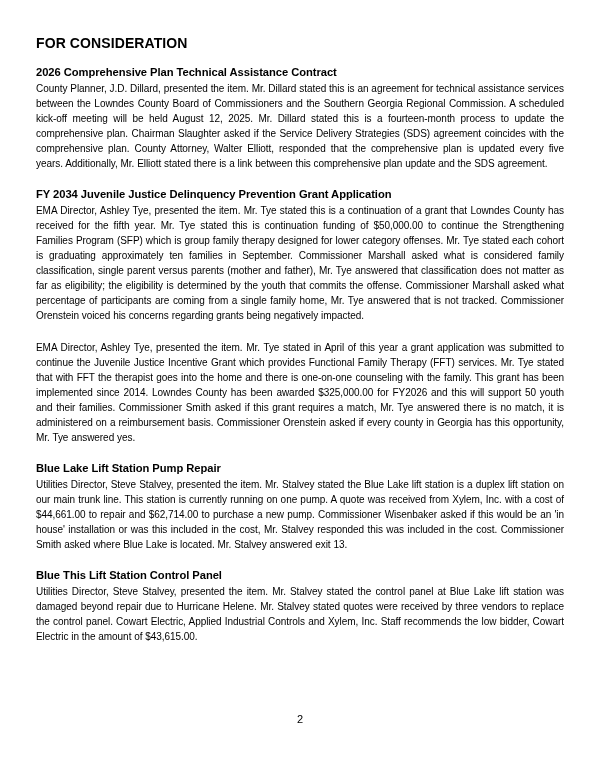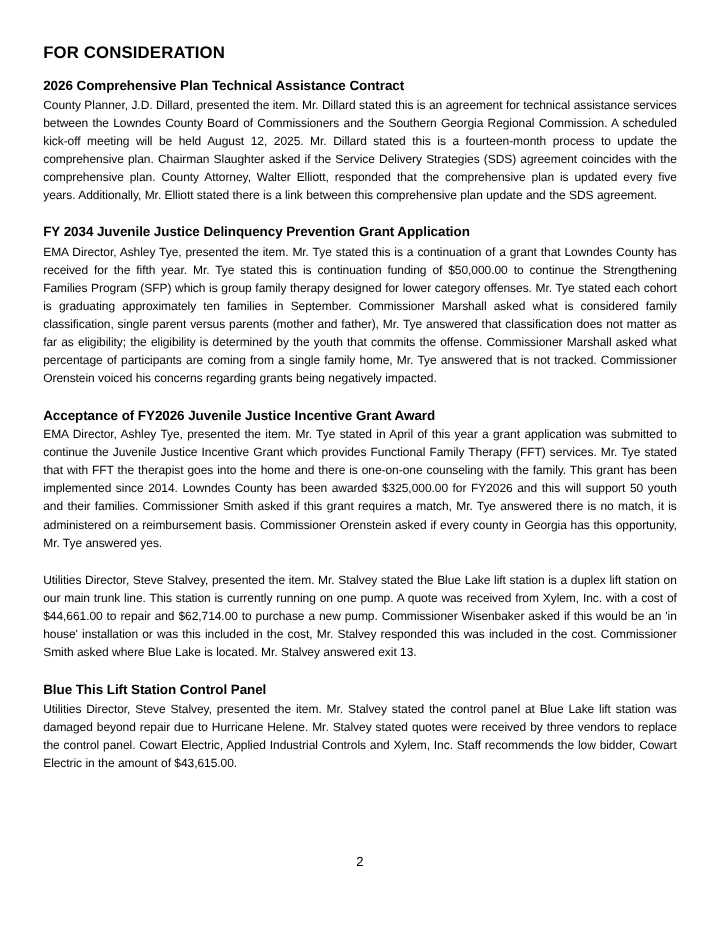--- a/index.html
+++ b/index.html
@@ -78,25 +78,25 @@
       <div class="item-title">2026 Comprehensive Plan Technical Assistance Contract</div>
       <p class="item-text">County Planner, J.D. Dillard, presented the item. Mr. Dillard stated this is an agreement for technical assistance services between the Lowndes County Board of Commissioners and the Southern Georgia Regional Commission. A scheduled kick-off meeting will be held August 12, 2025. Mr. Dillard stated this is a fourteen-month process to update the comprehensive plan. Chairman Slaughter asked if the Service Delivery Strategies (SDS) agreement coincides with the comprehensive plan. County Attorney, Walter Elliott, responded that the comprehensive plan is updated every five years. Additionally, Mr. Elliott stated there is a link between this comprehensive plan update and the SDS agreement.</p>
     </div>
 
     <div class="item">
       <div class="item-title">FY 2034 Juvenile Justice Delinquency Prevention Grant Application</div>
       <p class="item-text">EMA Director, Ashley Tye, presented the item. Mr. Tye stated this is a continuation of a grant that Lowndes County has received for the fifth year. Mr. Tye stated this is continuation funding of $50,000.00 to continue the Strengthening Families Program (SFP) which is group family therapy designed for lower category offenses. Mr. Tye stated each cohort is graduating approximately ten families in September. Commissioner Marshall asked what is considered family classification, single parent versus parents (mother and father), Mr. Tye answered that classification does not matter as far as eligibility; the eligibility is determined by the youth that commits the offense. Commissioner Marshall asked what percentage of participants are coming from a single family home, Mr. Tye answered that is not tracked. Commissioner Orenstein voiced his concerns regarding grants being negatively impacted.</p>
     </div>
 
     <div class="item">
-      <div class="item-title">Acceptance of FY2026 Juvenile Justice Incentive Grant Award</div>
       <p class="item-text">EMA Director, Ashley Tye, presented the item. Mr. Tye stated in April of this year a grant application was submitted to continue the Juvenile Justice Incentive Grant which provides Functional Family Therapy (FFT) services. Mr. Tye stated that with FFT the therapist goes into the home and there is one-on-one counseling with the family. This grant has been implemented since 2014. Lowndes County has been awarded $325,000.00 for FY2026 and this will support 50 youth and their families. Commissioner Smith asked if this grant requires a match, Mr. Tye answered there is no match, it is administered on a reimbursement basis. Commissioner Orenstein asked if every county in Georgia has this opportunity, Mr. Tye answered yes.</p>
     </div>
 
     <div class="item">
+      <div class="item-title">Blue Lake Lift Station Pump Repair</div>
       <p class="item-text">Utilities Director, Steve Stalvey, presented the item. Mr. Stalvey stated the Blue Lake lift station is a duplex lift station on our main trunk line. This station is currently running on one pump. A quote was received from Xylem, Inc. with a cost of $44,661.00 to repair and $62,714.00 to purchase a new pump. Commissioner Wisenbaker asked if this would be an 'in house' installation or was this included in the cost, Mr. Stalvey responded this was included in the cost. Commissioner Smith asked where Blue Lake is located. Mr. Stalvey answered exit 13.</p>
     </div>
 
     <div class="item">
       <div class="item-title">Blue This Lift Station Control Panel</div>
       <p class="item-text">Utilities Director, Steve Stalvey, presented the item. Mr. Stalvey stated the control panel at Blue Lake lift station was damaged beyond repair due to Hurricane Helene. Mr. Stalvey stated quotes were received by three vendors to replace the control panel. Cowart Electric, Applied Industrial Controls and Xylem, Inc. Staff recommends the low bidder, Cowart Electric in the amount of $43,615.00.</p>
     </div>
 
   </div>
 

